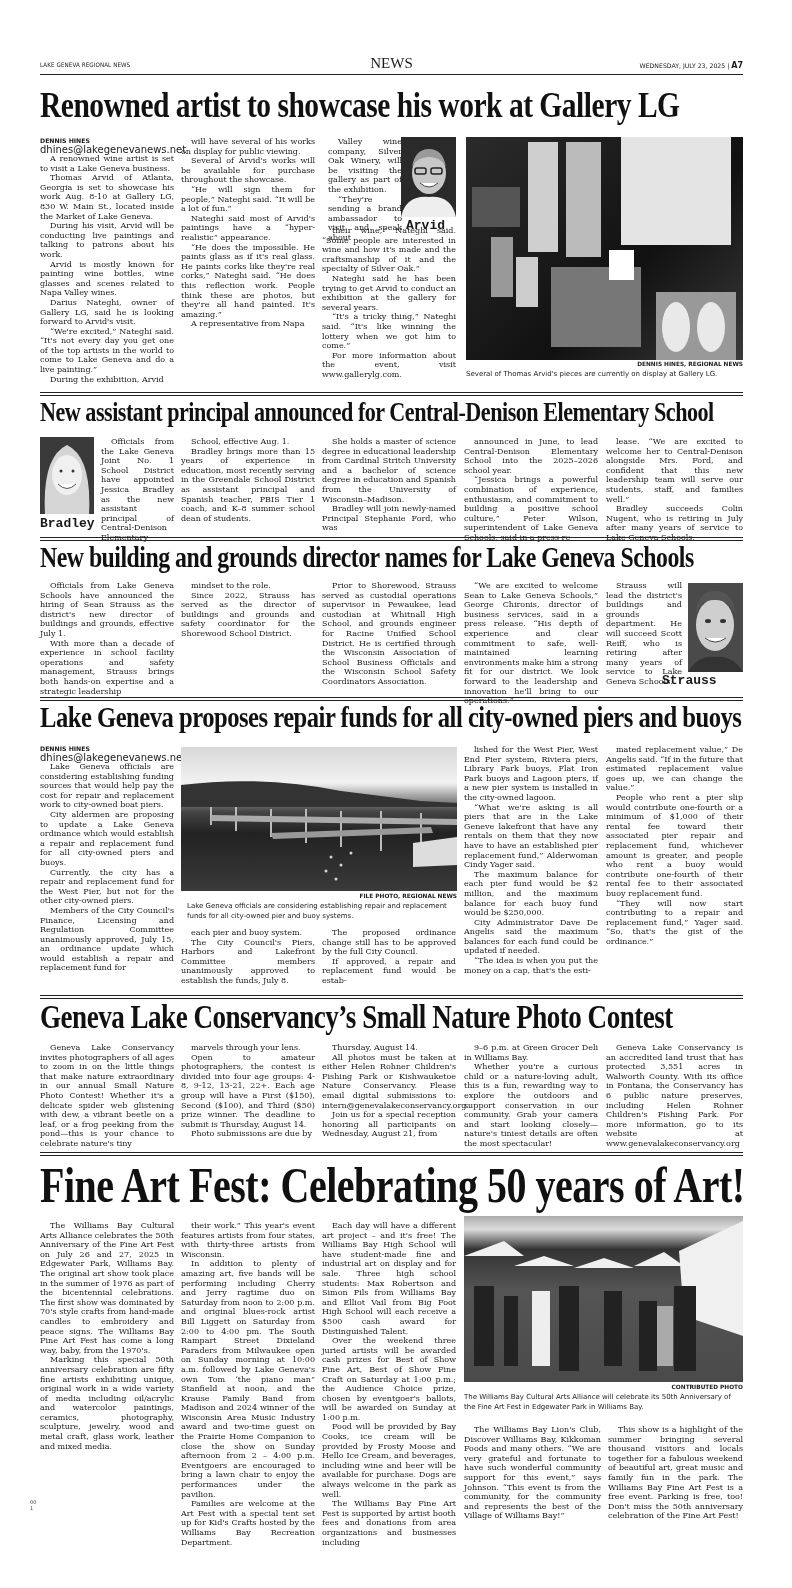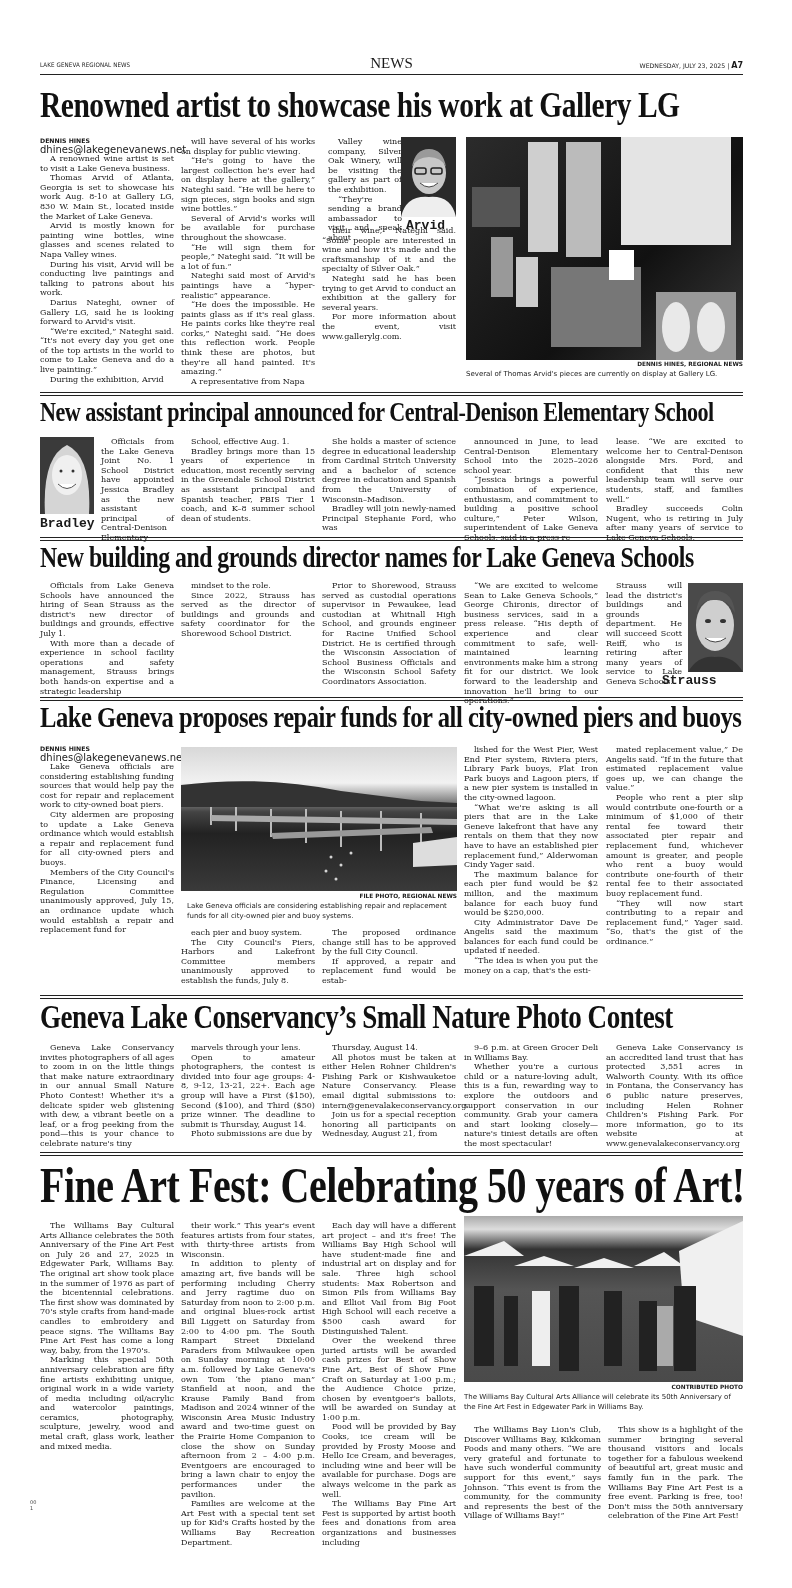--- a/index.html
+++ b/index.html
@@ -34,31 +34,30 @@
     <span class="r"><span>WEDNESDAY, JULY 23, 2025</span> <span>|</span> <b>A7</b></span>
   </div>
 
   <div class="hl" style="top:84px;font-size:36px;transform:scaleX(.82)">Renowned artist to showcase his work at Gallery LG</div>
   <div class="col" style="left:0;top:137px;width:134px">
     <div class="by">DENNIS HINES</div>
     <div class="em">dhines@lakegenevanews.net</div>
     <div>
         <p>A renowned wine artist is set to visit a Lake Geneva business.</p>
         <p>Thomas Arvid of Atlanta, Georgia is set to showcase his work Aug. 8-10 at Gallery LG, 830 W. Main St., located inside the Market of Lake Geneva.</p>
+        <p>During his visit, Arvid will be conducting live paintings and talking to patrons about his work.</p>
         <p>Arvid is mostly known for painting wine bottles, wine glasses and scenes related to Napa Valley wines.</p>
-        <p>During his visit, Arvid will be conducting live paintings and talking to patrons about his work.</p>
         <p>Darius Nateghi, owner of Gallery LG, said he is looking forward to Arvid's visit.</p>
         <p>“We're excited,” Nateghi said. “It's not every day you get one of the top artists in the world to come to Lake Geneva and do a live painting.”</p>
         <p>During the exhibition, Arvid</p>
       </div>
   </div>
   <div class="col" style="left:141px;top:137px;width:134px">
       <div>
         <p>will have several of his works on display for public viewing.</p>
-        <p>“He's going to have the largest collection he's ever had on display here at the gallery,” Nateghi said. “He will be here to sign pieces, sign books and sign wine bottles.”</p>
         <p>Several of Arvid's works will be available for purchase throughout the showcase.</p>
         <p>“He will sign them for people,” Nateghi said. “It will be a lot of fun.”</p>
         <p>Nateghi said most of Arvid's paintings have a “hyper-realistic” appearance.</p>
         <p>“He does the impossible. He paints glass as if it's real glass. He paints corks like they're real corks,” Nateghi said. “He does this reflection work. People think these are photos, but they're all hand painted. It's amazing.”</p>
         <p>A representative from Napa</p>
       </div>
     </div>
   <div class="col" style="left:288px;top:137px;width:74px">
       <div>
         <p>Valley wine company, Silver Oak Winery, will be visiting the gallery as part of the exhibition.</p>
@@ -74,20 +73,21 @@
         <rect x="30" y="31" width="11" height="6" rx="2" fill="none" stroke="#222" stroke-width="1.5"></rect>
         <path d="M19 46 Q28 54 37 46" fill="#fff" stroke="#444"></path>
         <path d="M0 80 Q5 58 28 60 Q50 58 55 80Z" fill="#eee"></path>
       </svg>
   </div>
   <div class="mug-name" style="left:366px;top:218px">Arvid</div>
   <div class="col" style="left:282px;top:226px;width:134px">
       <div>
         <p>their wine,” Nateghi said. “Some people are interested in wine and how it's made and the craftsmanship of it and the specialty of Silver Oak.”</p>
         <p>Nateghi said he has been trying to get Arvid to conduct an exhibition at the gallery for several years.</p>
+        <p>“It's a tricky thing,” Nateghi said. “It's like winning the lottery when we got him to come.”</p>
         <p>For more information about the event, visit www.gallerylg.com.</p>
       </div>
     </div>
   <div class="photo" style="left:426px;top:137px;width:277px;height:223px;background:linear-gradient(135deg,#2b2b2b,#111 60%,#3a3a3a)">
     <svg width="277" height="223">
         <rect x="6" y="50" width="48" height="40" fill="#555"></rect>
         <rect x="62" y="5" width="30" height="110" fill="#cfcfcf"></rect>
         <rect x="100" y="5" width="35" height="115" fill="#bbb"></rect>
         <rect x="155" y="0" width="110" height="108" fill="#e4e4e4"></rect>
         <rect x="25" y="100" width="22" height="60" fill="#999"></rect>
@@ -188,20 +188,21 @@
   <div class="mug-name" style="left:622px;top:673px">Strauss</div>
 
   <div class="rule2" style="top:697px"></div>
   <div class="hl" style="top:700px;font-size:30px;transform:scaleX(.82)">Lake Geneva proposes repair funds for all city-owned piers and buoys</div>
   <div class="col" style="left:0;top:745px;width:134px">
     <div class="by">DENNIS HINES</div>
     <div class="em">dhines@lakegenevanews.net</div>
     <div>
         <p>Lake Geneva officials are considering establishing funding sources that would help pay the cost for repair and replacement work to city-owned boat piers.</p>
         <p>City aldermen are proposing to update a Lake Geneva ordinance which would establish a repair and replacement fund for all city-owned piers and buoys.</p>
+        <p>Currently, the city has a repair and replacement fund for the West Pier, but not for the other city-owned piers.</p>
         <p>Members of the City Council's Finance, Licensing and Regulation Committee unanimously approved, July 15, an ordinance update which would establish a repair and replacement fund for</p>
       </div>
   </div>
   <div class="photo" style="left:141px;top:747px;width:276px;height:144px;background:linear-gradient(#d8d8d8 0%,#f2f2f2 25%,#444 45%,#222 60%,#3a3a3a 100%)">
     <svg width="276" height="144">
         <path d="M0 38 Q80 28 160 44 L240 54 L276 56 L276 60 L0 60Z" fill="#333"></path>
         <g stroke="#bbb" stroke-width="2">
           <line x1="30" y1="60" x2="30" y2="78"></line>
           <line x1="55" y1="60" x2="55" y2="84"></line>
           <line x1="90" y1="62" x2="90" y2="90"></line>

